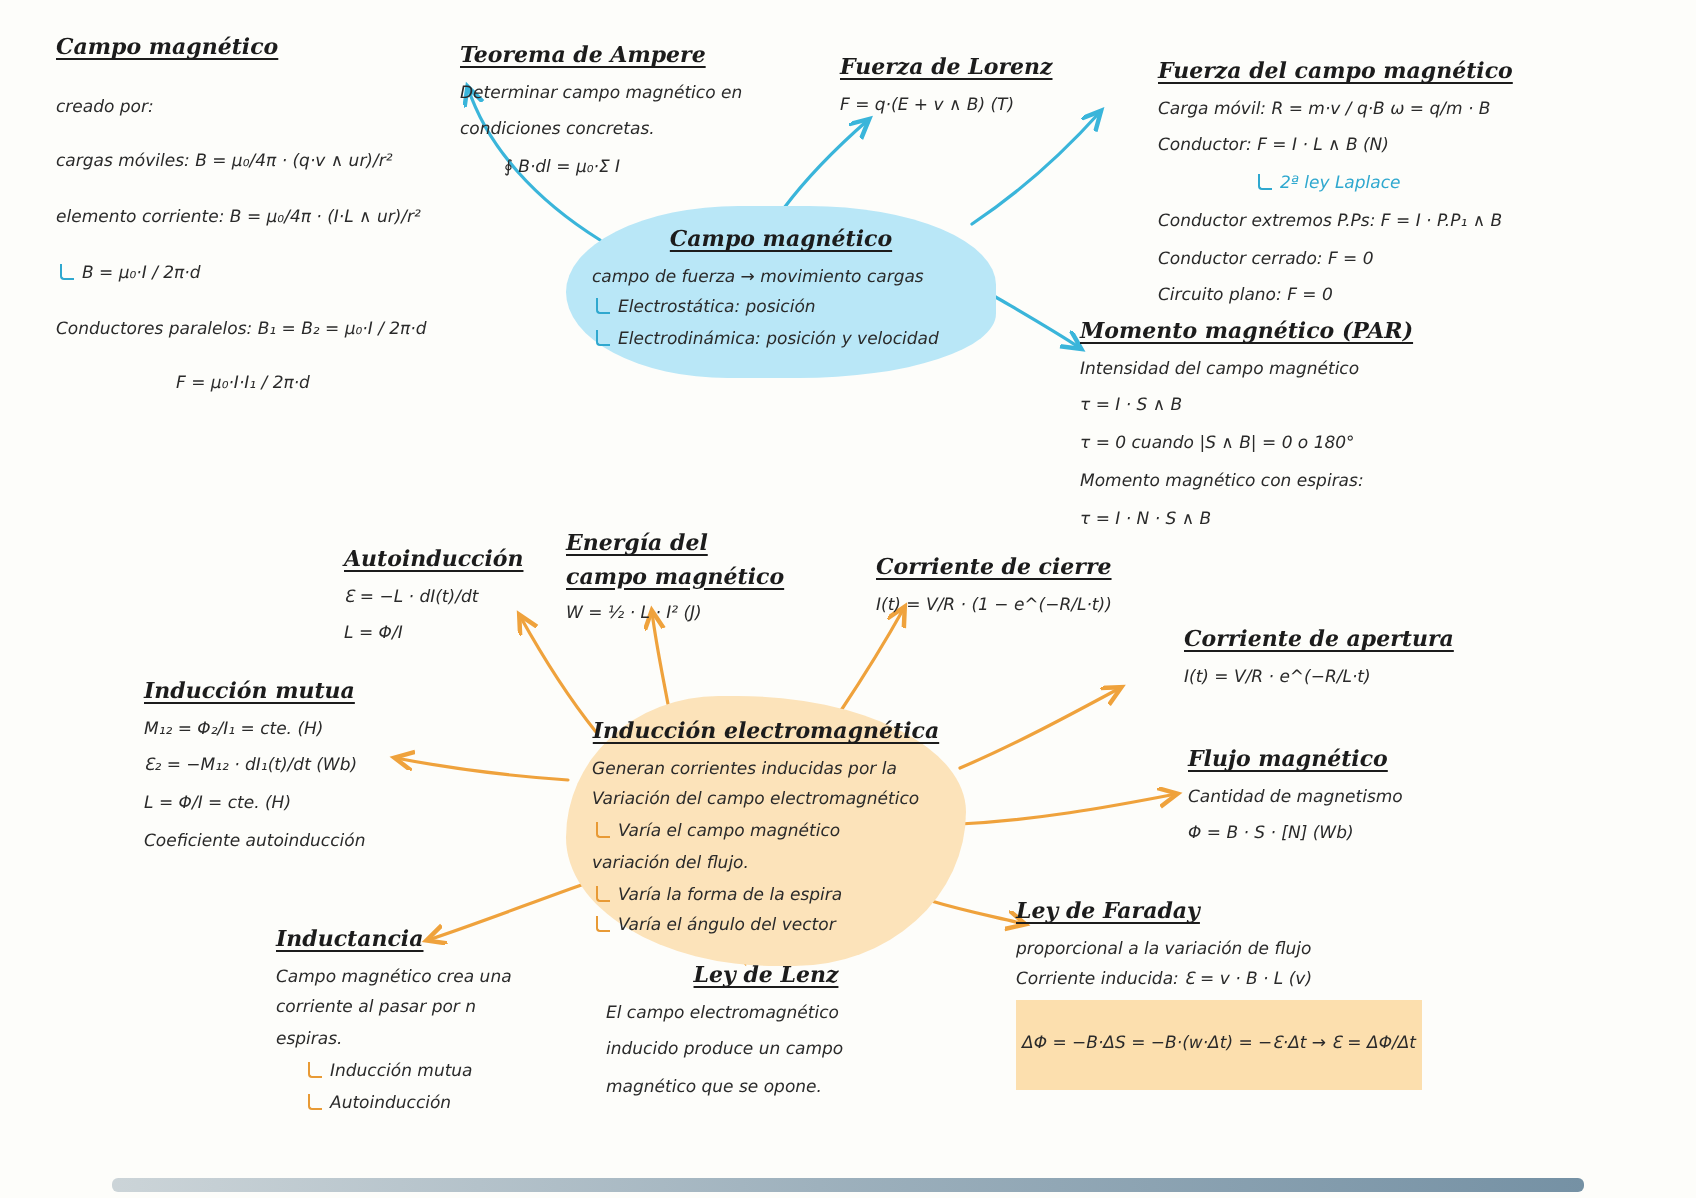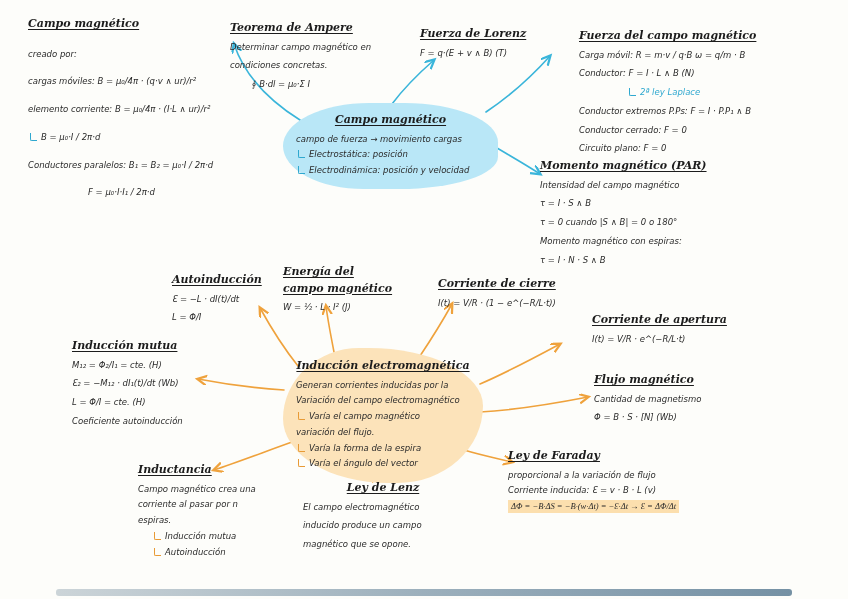--- a/index.html
+++ b/index.html
@@ -13,21 +13,21 @@
   .line{white-space:nowrap;margin-bottom:3px;}
   .sp .line{margin-bottom:9px;margin-top:15px;}
   .md .line{margin-bottom:6px;}
   .blob-blue{background:#b9e7f7;border-radius:48% 52% 55% 45% / 60% 55% 45% 60%;padding:9px 13px;}
   .blob-orange{background:#fce3ba;border-radius:40% 60% 45% 55% / 55% 45% 60% 50%;padding:10px 13px;}
   .elbow{display:inline-block;width:6px;height:7px;border-left:1.5px solid currentColor;
          border-bottom:1.5px solid currentColor;border-bottom-left-radius:2px;
          margin:0 4px 1px 2px;vertical-align:middle;}
   .blue-accent{color:#2fa8cf;}
   .orange-accent{color:#e89a35;}
-  .hl-orange{background:#fcdfae;padding:0 3px;display:inline-block;font-family:Liberation Serif, serif;}
+  .hl-orange{background:#fcdfae;padding:16px 3px;display:inline-block;}
   .page-edge{position:absolute;left:56px;top:589px;width:736px;height:7px;border-radius:3px;
              background:linear-gradient(to right,#c3cdd2,#8ba2b1,#5d7e95);opacity:.85;}
 </style>
 </head>
 <body>
 
 <div class="canvas">
 
   <svg class="arrows" viewBox="0 0 848 599">
     <defs>

